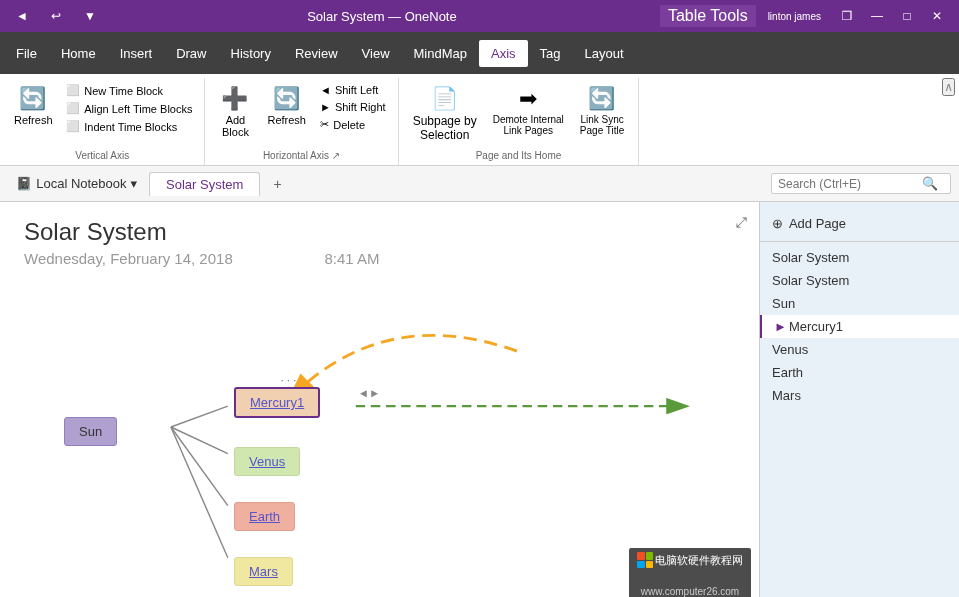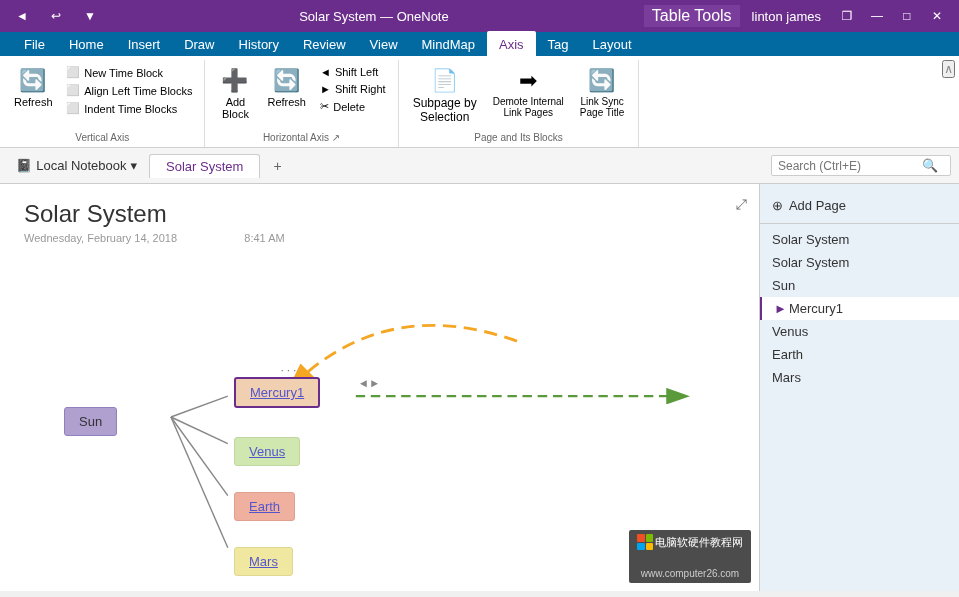--- a/index.html
+++ b/index.html
@@ -17,25 +17,25 @@
     }
     .titlebar-left { display: flex; align-items: center; gap: 6px; }
     .titlebar-center { font-size: 13px; color: white; }
     .titlebar-right { display: flex; align-items: center; gap: 4px; }
     .win-controls { display: flex; gap: 2px; }
     .win-ctrl { width: 28px; height: 20px; background: none; border: none; color: white; cursor: pointer; font-size: 12px; display: flex; align-items: center; justify-content: center; }
     .table-tools-label { background: #7b3d9b; color: white; font-size: 16px; padding: 2px 8px; margin-right: 8px; }
 
     
     .menubar {
-      background: #0369a1;
-      height: 24px;
-      display: flex;
-      align-items: center;
-      padding: 0 12px;
+      background: #404040;
+      height: 42px;
+      display: flex;
+      align-items: center;
+      padding: 0 4px;
     }
     .menu-item {
       color: white;
       padding: 6px 12px;
       cursor: pointer;
       font-size: 13px;
       border-radius: 2px;
     }
     .menu-item.active { background: white; color: #6b2d8b; }
 
@@ -159,21 +159,21 @@
 
     
     .page-content {
       flex: 1;
       background: white;
       padding: 16px 24px;
       position: relative;
       overflow: hidden;
     }
     .page-title { font-size: 24px; color: #333; font-weight: 300; margin-bottom: 4px; }
-    .page-date { font-size: 11px; color: #999; margin-bottom: 33px; }
+    .page-date { font-size: 15px; color: #999; margin-bottom: 20px; }
     .expand-btn {
       position: absolute;
       top: 12px;
       right: 12px;
       font-size: 14px;
       color: #666;
       cursor: pointer;
       background: none;
       border: none;
     }
@@ -270,21 +270,21 @@
 
 <div class="titlebar">
   <div class="titlebar-left">
     <button class="win-ctrl">◄</button>
     <button class="win-ctrl">↩</button>
     <button class="win-ctrl">▼</button>
   </div>
   <div class="titlebar-center">Solar System — OneNote</div>
   <div class="titlebar-right">
     <span class="table-tools-label">Table Tools</span>
-    <span style="color:white;font-size:13px;margin-right:8px;">linton james</span>
+    <span style="color:white;font-size:10px;margin-right:8px;">linton james</span>
     <div class="win-controls">
       <button class="win-ctrl">❐</button>
       <button class="win-ctrl">—</button>
       <button class="win-ctrl">□</button>
       <button class="win-ctrl close">✕</button>
     </div>
   </div>
 </div>
 
 <div class="menubar">
@@ -365,21 +365,21 @@
       </div>
       <div class="ribbon-btn-large">
         <div class="icon">➡</div>
         <span style="font-size:10px;">Demote Internal<br>Link Pages</span>
       </div>
       <div class="ribbon-btn-large">
         <div class="icon">🔄</div>
         <span style="font-size:10px;">Link Sync<br>Page Title</span>
       </div>
     </div>
-    <div class="ribbon-group-label">Page and Its Blocks</div>
+    <div class="ribbon-group-label">Page and Its Home</div>
   </div>
 
   <button class="ribbon-expand">∧</button>
 </div>
 
 <div class="notebook-bar">
   <div class="notebook-selector">
     <span>📓</span>
     <span>Local Notebook</span>
     <span>▾</span>

